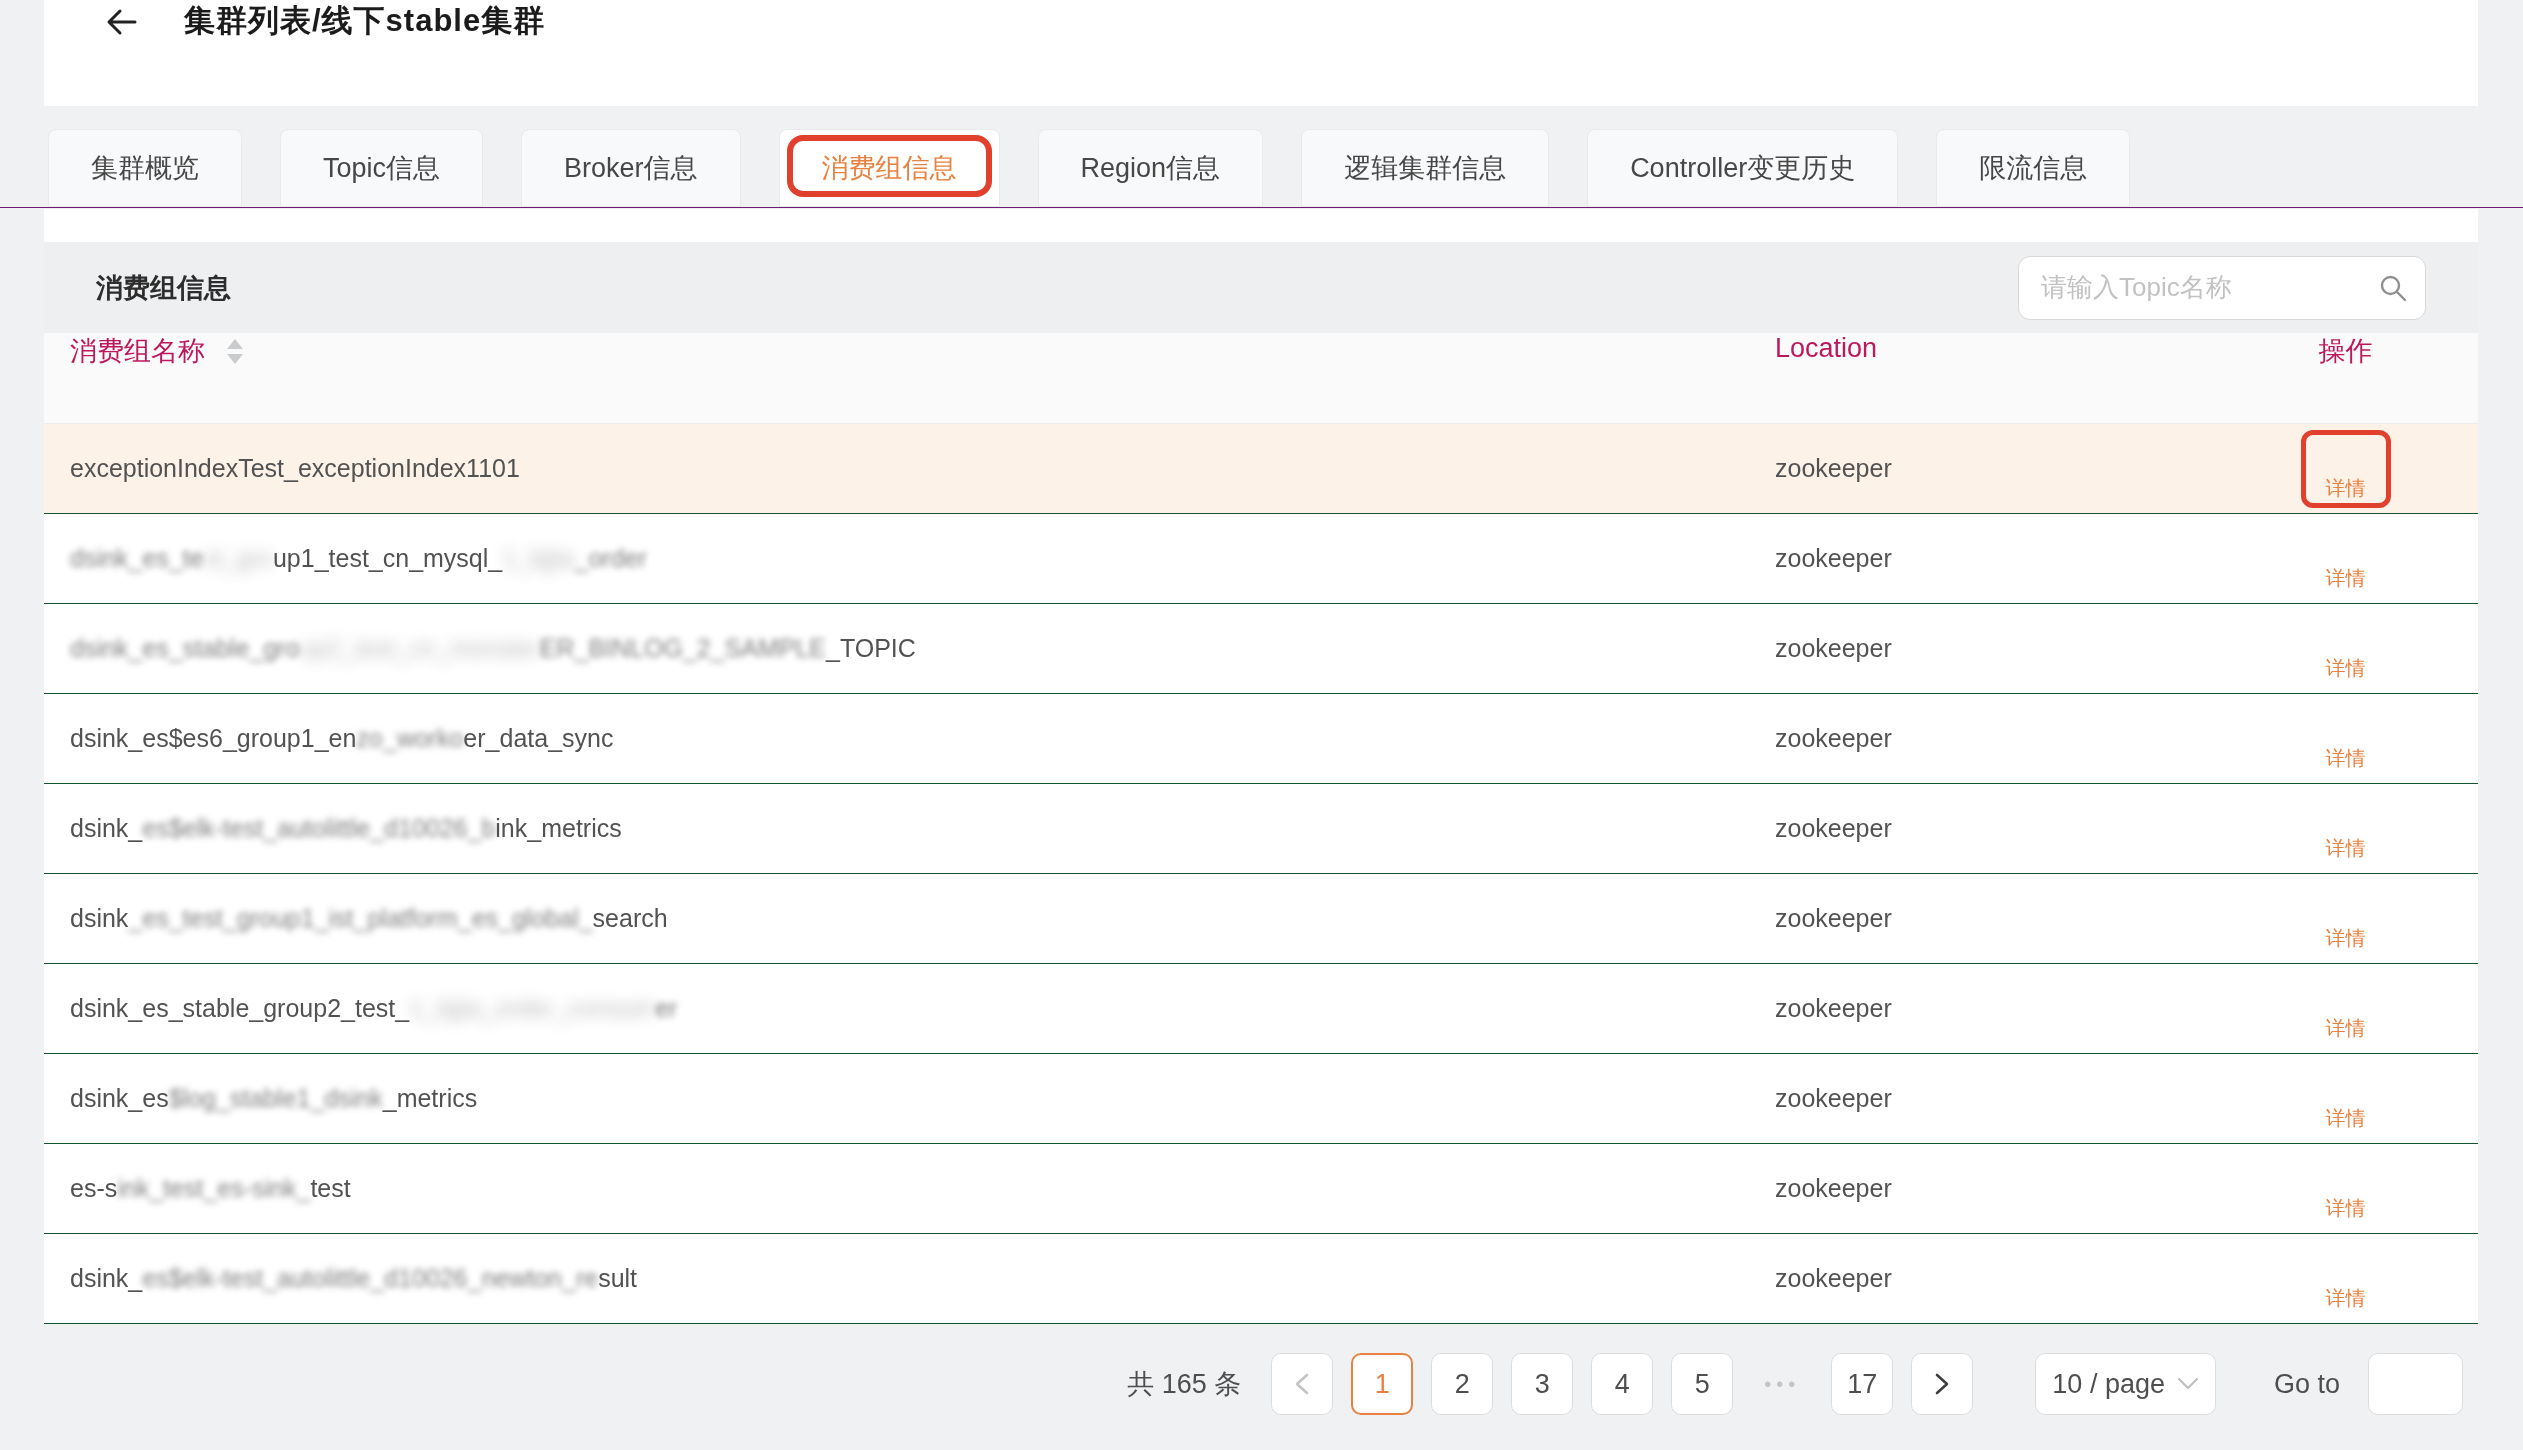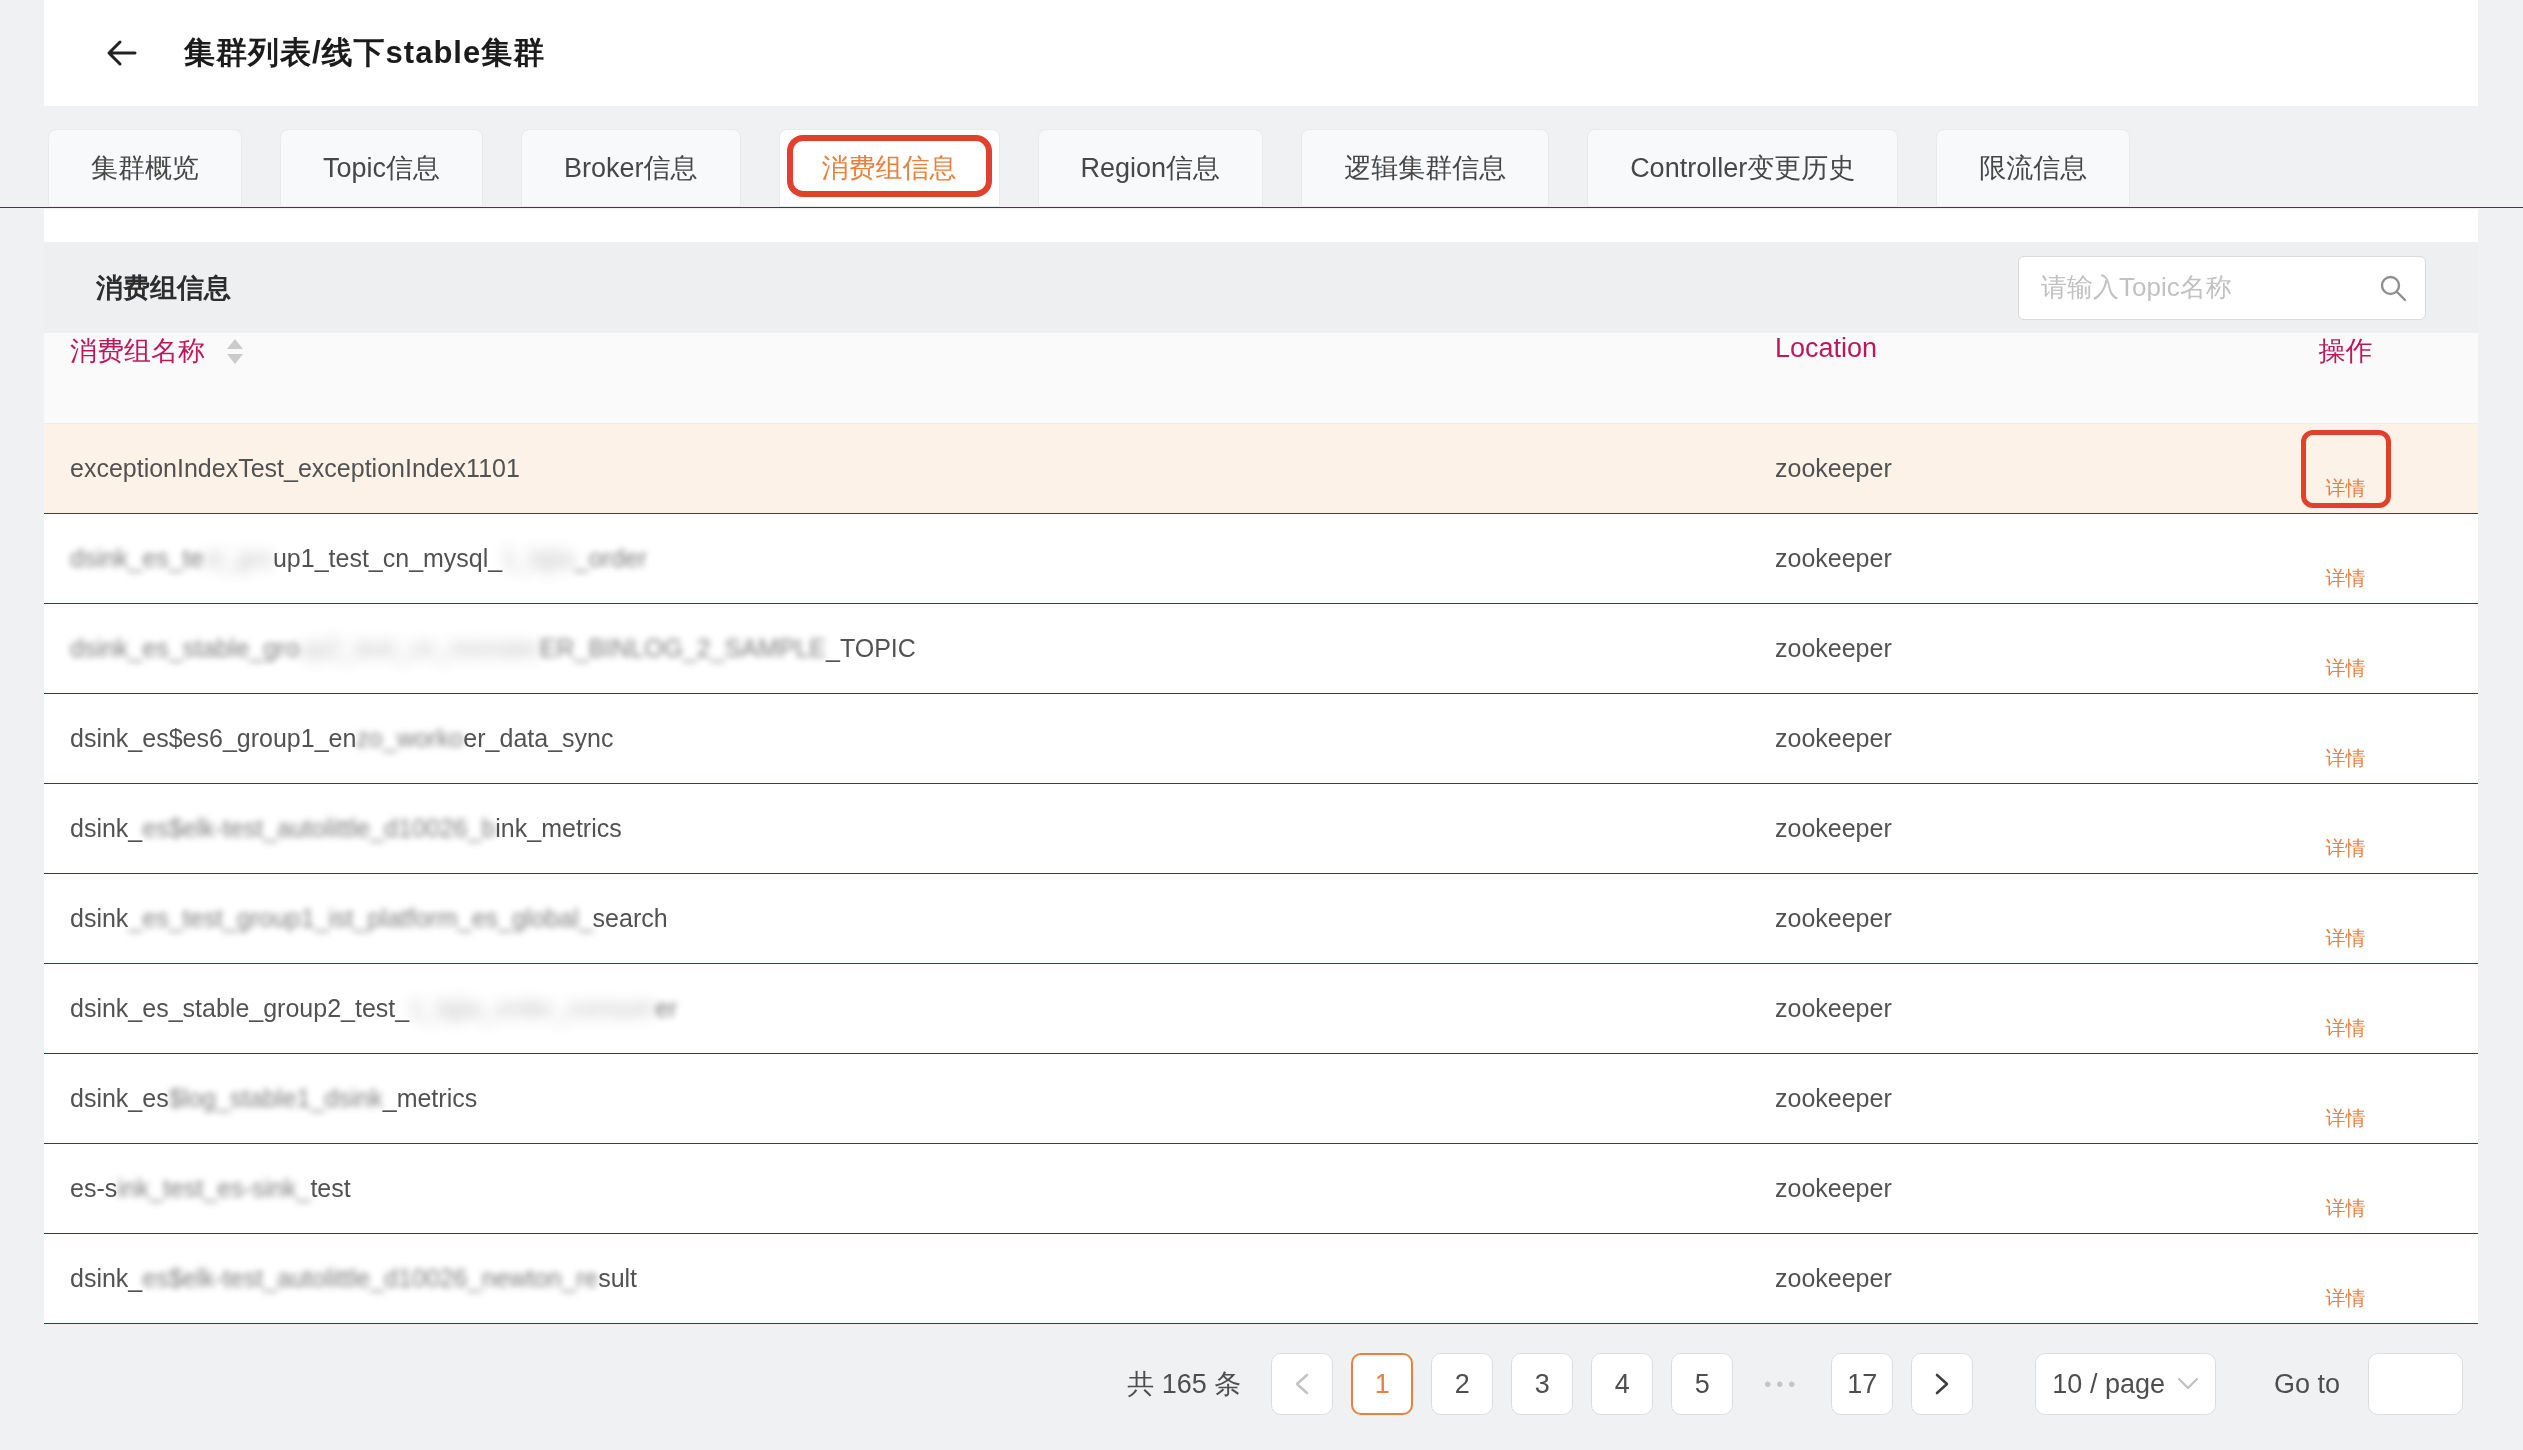--- a/index.html
+++ b/index.html
@@ -5,41 +5,41 @@
   :root{
     --accent:#E8813F;
     --annotation:#E0402C;
     --row-highlight:#FCF2E8;
   }
   *{box-sizing:border-box;margin:0;padding:0;font-family:"Liberation Sans","DejaVu Sans",sans-serif;}
   body{width:2523px;height:1451px;background:#F0F1F3;position:relative;overflow:hidden;}
 
   
   .header-band{position:absolute;left:44px;top:0;width:2434px;height:106px;background:#fff;
-    display:flex;align-items:center;padding-left:56px;gap:40px;}
+    display:flex;align-items:flex-start;padding-left:56px;gap:40px;}
   .back-btn{background:none;border:none;cursor:pointer;width:44px;height:44px;display:flex;align-items:center;justify-content:center;}
   .page-title{font-size:31px;font-weight:700;color:#1b1b1b;letter-spacing:1px;}
 
   
   .tab-strip{position:absolute;left:0;top:106px;width:2523px;height:102px;background:#EFF1F3;
     border-bottom:1px solid #701a75;}
   .tabs{position:absolute;left:48px;bottom:0;display:flex;gap:38px;align-items:flex-end;}
   .tab{position:relative;height:78px;padding:0 42px;display:flex;align-items:center;justify-content:center;
     background:#F8F9FA;border:1px solid #E9EAEC;border-radius:8px 8px 0 0;font-size:27px;color:#474747;cursor:pointer;}
   .tab.active{background:#fff;color:var(--accent);}
   .tab-annotation{position:absolute;left:7px;right:7px;top:5px;bottom:9px;border:6px solid var(--annotation);
     border-radius:16px;pointer-events:none;}
 
   
   .panel{position:absolute;left:44px;top:209px;width:2434px;height:1109px;background:#fff;}
   .section-bar{margin-top:33px;height:91px;background:#EDEFF1;display:flex;align-items:center;
     justify-content:space-between;padding:0 52px;}
   .section-title{font-size:27px;font-weight:700;color:#2d2d2d;}
   .search-box{position:relative;width:408px;height:64px;}
-  .search-box input{width:100%;height:100%;border:1.5px solid #D9D9D9;border-radius:6px;background:#fff;
+  .search-box input{width:100%;height:100%;border:1.5px solid #D9D9D9;border-radius:12px;background:#fff;
     padding:0 62px 0 22px;font-size:26px;color:#444;outline:none;}
   .search-box input::placeholder{color:#C2C2C2;}
   .search-icon{position:absolute;right:18px;top:17px;}
 
   
   .thead{height:91px;background:#FAFAFB;border-bottom:1px solid #ECEDEF;display:flex;align-items:flex-start;
     font-size:27px;color:#be185d;}
   .col-name{flex:1;min-width:0;padding-left:26px;display:flex;align-items:center;white-space:pre;}
   .col-loc{width:438px;}
   .col-ops{width:265px;display:flex;justify-content:center;}

